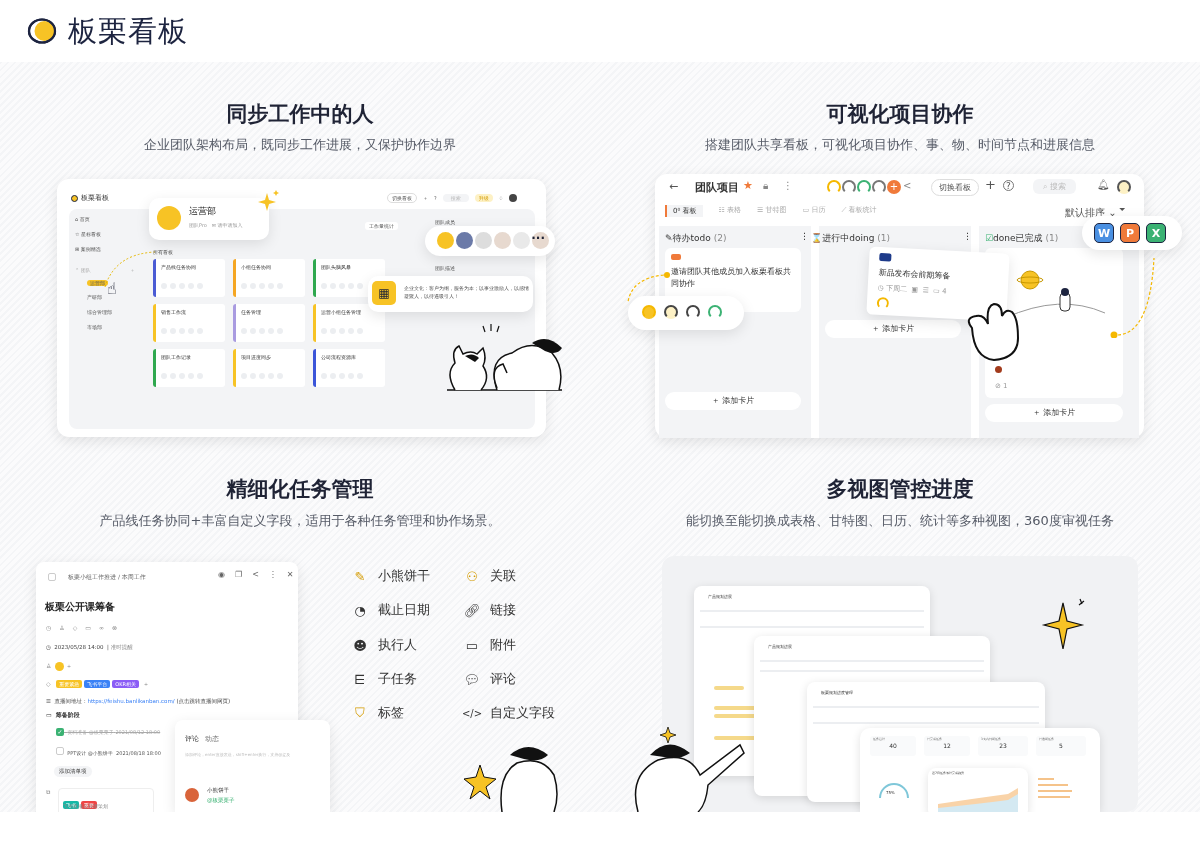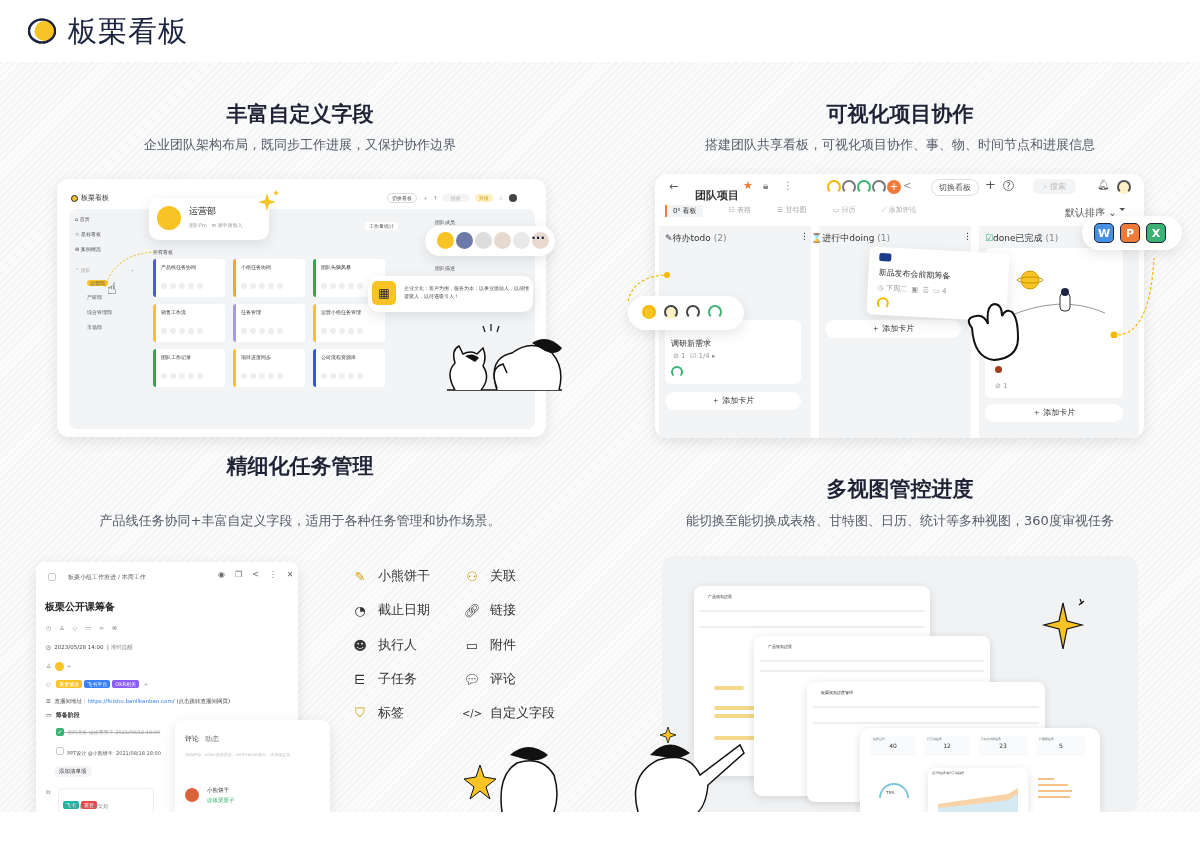--- a/index.html
+++ b/index.html
@@ -46,25 +46,25 @@
   <svg class="logo" viewBox="0 0 30 30">
     <ellipse cx="15" cy="15" rx="13" ry="11.5" fill="#fff" stroke="#1d2440" stroke-width="2.2"></ellipse>
     <ellipse cx="17.5" cy="15" rx="10" ry="10" fill="#f7c325"></ellipse>
     <ellipse cx="15" cy="15" rx="13" ry="11.5" fill="none" stroke="#1d2440" stroke-width="2.2"></ellipse>
   </svg>
   <div class="brand">板栗看板</div>
 </div>
 
 <div class="bg"></div>
 
-<div class="sec-title" style="left:150px;top:100px;width:300px">丰富自定义字段</div>
+<div class="sec-title" style="left:150px;top:100px;width:300px">同步工作中的人</div>
 <div class="sec-sub" style="left:60px;top:136px;width:480px">企业团队架构布局，既同步工作进展，又保护协作边界</div>
 <div class="sec-title" style="left:750px;top:100px;width:300px">可视化项目协作</div>
 <div class="sec-sub" style="left:610px;top:136px;width:580px">搭建团队共享看板，可视化项目协作、事、物、时间节点和进展信息</div>
-<div class="sec-title" style="left:150px;top:452px;width:300px">精细化任务管理</div>
+<div class="sec-title" style="left:150px;top:475px;width:300px">精细化任务管理</div>
 <div class="sec-sub" style="left:40px;top:512px;width:520px">产品线任务协同+丰富自定义字段，适用于各种任务管理和协作场景。</div>
 <div class="sec-title" style="left:750px;top:475px;width:300px">多视图管控进度</div>
 <div class="sec-sub" style="left:620px;top:512px;width:560px">能切换至能切换成表格、甘特图、日历、统计等多种视图，360度审视任务</div>
 
 <div class="card s1 shadow">
   <div style="position:absolute;left:14px;top:14px;display:flex;align-items:center;gap:3px">
     <span style="width:7px;height:7px;border-radius:50%;background:#f7c325;border:1px solid #1d2440;display:inline-block"></span>
     <span class="small">板栗看板</span>
   </div>
   <div style="position:absolute;left:330px;top:14px;display:flex;align-items:center;gap:6px">
@@ -219,64 +219,62 @@
   <path d="M18 72 Q8 55 18 45 Q14 32 22 28 L26 36 Q34 32 40 36 L46 30 Q50 40 46 48 Q54 60 44 72" fill="#fff" stroke="#111" stroke-width="1.5"></path>
   <path d="M28 38 Q36 34 42 40 L38 44 Z" fill="#111"></path>
   <path d="M60 72 Q50 40 75 35 Q95 20 115 35 Q128 50 122 72" fill="#fff" stroke="#111" stroke-width="1.5"></path>
   <path d="M95 25 Q110 15 125 30 Q120 38 108 33 Z" fill="#111"></path>
   <path d="M60 70 Q52 50 66 46 L70 55" fill="#fff" stroke="#111" stroke-width="1.5"></path>
   <path d="M46 8 L48 14 M54 6 L54 13 M62 8 L60 14" stroke="#111" stroke-width="1.2"></path>
 </svg>
 
 <div class="card s2 shadow">
   <div style="position:absolute;left:14px;top:6px;font-size:11px;color:#555">←</div>
-  <div style="position:absolute;left:40px;top:14px;font-size:11px;font-weight:bold;color:#333">团队项目</div>
+  <div style="position:absolute;left:40px;top:6px;font-size:11px;font-weight:bold;color:#333">团队项目</div>
   <div style="position:absolute;left:88px;top:5px;font-size:11px;color:#f07a3a">★</div>
   <div style="position:absolute;left:108px;top:6px;font-size:10px;color:#888">🔒︎</div>
   <div style="position:absolute;left:128px;top:6px;font-size:10px;color:#888">⋮</div>
   <div style="position:absolute;left:172px;top:6px;display:flex;gap:1px">
     <span class="av" style="border-color:#f5b800;border-bottom-color:transparent"></span>
     <span class="av" style="border-color:#777;border-bottom-color:transparent"></span>
     <span class="av" style="border-color:#3bb273;border-bottom-color:transparent"></span>
     <span class="av" style="border-color:#777;border-bottom-color:transparent"></span>
     <span style="width:14px;height:14px;border-radius:50%;background:#f07a3a;color:#fff;font-size:10px;text-align:center;line-height:14px;display:inline-block">+</span>
   </div>
   <div style="position:absolute;left:248px;top:6px;font-size:10px;color:#888">&lt;</div>
   <div style="position:absolute;left:276px;top:5px;font-size:8px;border:1px solid #ddd;border-radius:9px;padding:2px 7px;color:#555">切换看板</div>
   <div style="position:absolute;left:330px;top:3px;font-size:13px;color:#555">+</div>
   <div style="position:absolute;left:348px;top:6px;font-size:9px;color:#555;border:1px solid #777;border-radius:50%;width:11px;height:11px;text-align:center;line-height:10px">?</div>
   <div style="position:absolute;left:378px;top:5px;font-size:8px;background:#f3f4f6;border-radius:6px;padding:2px 10px;color:#bbb">⌕ <span>搜索</span></div>
   <div style="position:absolute;left:442px;top:5px;font-size:10px;color:#555">🔔︎</div>
   <span class="av" style="position:absolute;left:462px;top:6px;border-color:#555;border-bottom-color:transparent;background:#fdf1c5"></span>
 
-  <div style="position:absolute;left:10px;top:31px;display:flex;gap:26px;font-size:7px;color:#aaa">
+  <div style="position:absolute;left:10px;top:31px;display:flex;gap:16px;font-size:7px;color:#aaa">
     <span style="color:#333;background:#f3f4f6;padding:1px 6px;border-left:2px solid #f07a3a">0⁰ <span>看板</span></span>
     <span>☷ <span>表格</span></span>
     <span>☰ <span>甘特图</span></span>
     <span>▭ <span>日历</span></span>
-    <span>⟋ <span>添加评论</span></span>
+    <span>⟋ <span>看板统计</span></span>
   </div>
   <div style="position:absolute;left:410px;top:32px;font-size:10px;color:#555"><span>默认排序</span> ⌄</div>
   <div style="position:absolute;left:464px;top:31px;font-size:8px;color:#555">⏷</div>
 
   <div class="col" style="left:4px;top:52px;width:152px;height:212px"></div>
   <div class="col" style="left:164px;top:52px;width:152px;height:212px"></div>
   <div class="col" style="left:324px;top:52px;width:160px;height:212px"></div>
 
   <div style="position:absolute;left:10px;top:58px;font-size:9px;color:#333">✎<span>待办todo</span> <span style="color:#888">(2)</span></div>
   <div style="position:absolute;left:145px;top:57px;font-size:9px;color:#333">⋮</div>
   <div style="position:absolute;left:156px;top:58px;font-size:9px;color:#333">⌛<span>进行中doing</span> <span style="color:#888">(1)</span></div>
   <div style="position:absolute;left:308px;top:57px;font-size:9px;color:#333">⋮</div>
   <div style="position:absolute;left:330px;top:58px;font-size:9px;color:#333"><span style="color:#3bb273">☑</span><span>done已完成</span> <span style="color:#888">(1)</span></div>
 
-  <div class="kcard" style="left:10px;top:146px;width:136px;height:64px">
-    <div style="position:absolute;left:6px;top:4px;width:10px;height:5px;background:#f7c325;border-radius:2px"></div>
-    <div style="position:absolute;left:6px;top:18px;font-size:8px;color:#333">调研新需求</div>
-    <div style="position:absolute;left:8px;top:32px;font-size:7px;color:#999">⊘ <span>1</span> &nbsp;☑ <span>1/4</span> ▸</div>
-    <span class="av" style="position:absolute;left:6px;top:46px;border-color:#3bb273;border-bottom-color:transparent;width:12px;height:12px"></span>
+  <div class="kcard" style="left:10px;top:74px;width:136px;height:64px">
+    <div style="position:absolute;left:6px;top:6px;width:10px;height:6px;background:#f07a3a;border-radius:2px"></div>
+    <div style="position:absolute;left:6px;top:18px;width:124px;font-size:8px;line-height:12px;color:#333">邀请团队其他成员加入板栗看板共同协作</div>
   </div>
   <div class="addbtn" style="left:10px;top:218px;width:136px">＋ <span>添加卡片</span></div>
 
   <div class="addbtn" style="left:170px;top:146px;width:136px">＋ <span>添加卡片</span></div>
 
   <div class="kcard" style="left:330px;top:74px;width:138px;height:150px">
     <svg style="position:absolute;left:20px;top:10px" width="110" height="70">
       <circle cx="25" cy="22" r="9" fill="#f7c325" stroke="#c89800"></circle>
       <ellipse cx="25" cy="22" rx="13" ry="3" fill="none" stroke="#c89800"></ellipse>
       <path d="M0 60 Q55 35 100 55" fill="none" stroke="#999"></path>

